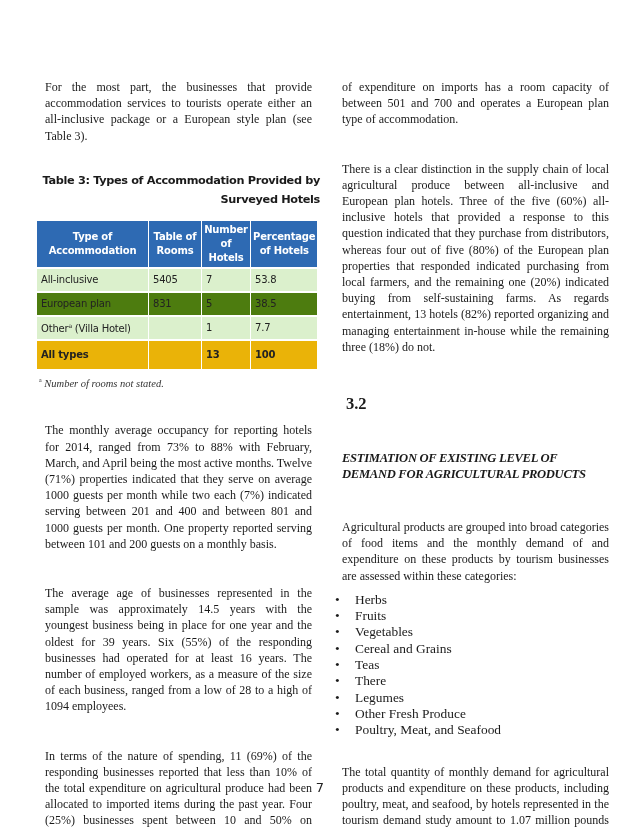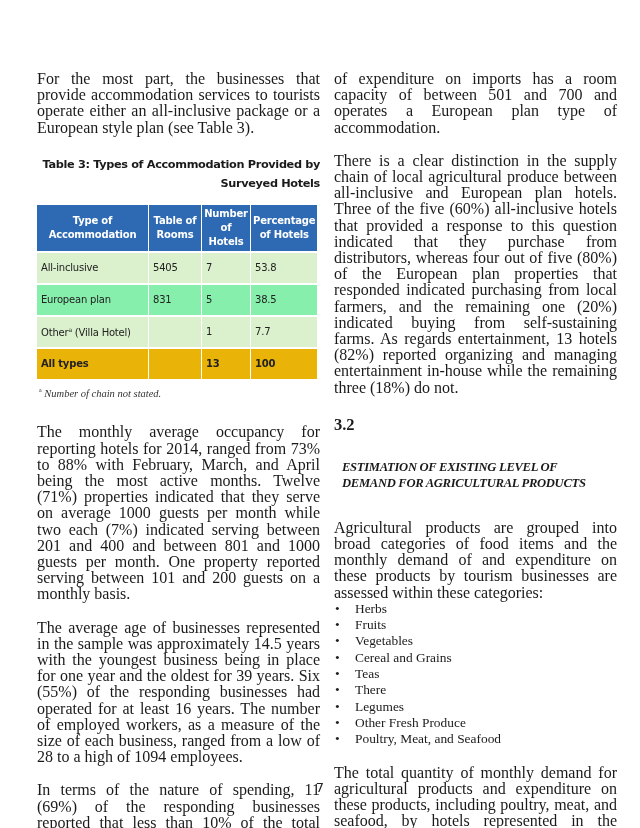--- a/index.html
+++ b/index.html
@@ -5,49 +5,49 @@
     html, body { margin: 0; padding: 0; background: #ffffff; }
     body {
       width: 640px; height: 828px; position: relative; overflow: hidden;
       font-family: "Liberation Serif", "DejaVu Serif", serif;
       color: #1a1a1a;
     }
     .col { position: absolute; top: 71px; width: 283px; }
     .col-left { left: 37px; }
     .col-right { left: 334px; }
     p.body {
-      margin: 0; font-size: 16px; line-height: 16.2px;
+      margin: 8px; font-size: 12px; line-height: 16.2px;
       text-align: justify; hyphens: none;
     }
     .table-caption {
       font-family: "DejaVu Sans", "Liberation Sans", sans-serif;
       font-weight: bold; font-size: 11.3px; line-height: 19px;
       letter-spacing: -0.35px; margin: 0; text-align: right;
     }
     table.acc {
       border-collapse: separate; border-spacing: 1px 2px;
       font-family: "DejaVu Sans", "Liberation Sans", sans-serif;
       font-size: 10px; margin-left: -1px;
       letter-spacing: -0.2px;
     }
     table.acc th {
       background: #2e6ab3; color: #ffffff; font-weight: bold;
       text-align: center; line-height: 14px; padding: 2px 2px 2px 2px;
       height: 28px; vertical-align: middle; font-size: 10px;
     }
-    table.acc td { padding: 0 4px; height: 30px; vertical-align: middle; color: #222; }
+    table.acc td { padding: 0 4px; height: 22px; vertical-align: middle; color: #222; }
     tr.row-green td { background: #dbf0cc; }
-    tr.row-tan td { background: #86efac; }
+    tr.row-tan td { background: #4d7c0f; }
     tr.row-blue td { background: #eab308; font-weight: bold; }
     .footnote {
       font-style: italic; font-size: 10.5px; color: #333; margin: 6px 0 0 2px;
     }
     sup.fn { font-size: 6px; vertical-align: super; font-style: normal; }
     h2.section {
-      margin: 0; font-size: 16.5px; font-weight: bold; line-height: 19px;
+      margin: 12px; font-size: 16.5px; font-weight: bold; line-height: 19px;
       display: flex; letter-spacing: -0.1px;
     }
     h2.section .num { width: 37px; flex: none; }
     h3.sub {
       margin: 8px; font-size: 12.6px; font-weight: bold; font-style: italic;
       line-height: 16px; letter-spacing: -0.3px;
     }
     ul.cats { list-style: none; margin: 0; padding: 0; }
     ul.cats li {
       font-size: 13.4px; line-height: 16.3px; display: flex;
@@ -106,21 +106,21 @@
         <td style="height:28px">All types</td>
         <td></td>
         <td>13</td>
         <td>100</td>
       </tr>
     </tbody>
   </table>
 
   <div class="footnote">
     <sup class="fn">a</sup>
-    <span>Number of chain not stated.</span>
+    <span>Number of rooms not stated.</span>
   </div>
 
   <div style="height:26px"></div>
   <p class="body">The monthly average occupancy for reporting hotels for 2014, ranged from 73% to 88% with February, March, and April being the most active months. Twelve (71%) properties indicated that they serve on average 1000 guests per month while two each (7%) indicated serving between 201 and 400 and between 801 and 1000 guests per month. One property reported serving between 101 and 200 guests on a monthly basis.</p>
 
   <div style="height:17px"></div>
   <p class="body">The average age of businesses represented in the sample was approximately 14.5 years with the youngest business being in place for one year and the oldest for 39 years. Six (55%) of the responding businesses had operated for at least 16 years. The number of employed workers, as a measure of the size of each business, ranged from a low of 28 to a high of 1094 employees.</p>
 
   <div style="height:17px"></div>
   <p class="body">In terms of the nature of spending, 11 (69%) of the responding businesses reported that less than 10% of the total expenditure on agricultural produce had been allocated to imported items during the past year. Four (25%) businesses spent between 10 and 50% on imports while one (6%) spent in the range of 70-79% on imports. This business with the highest proportion</p>

